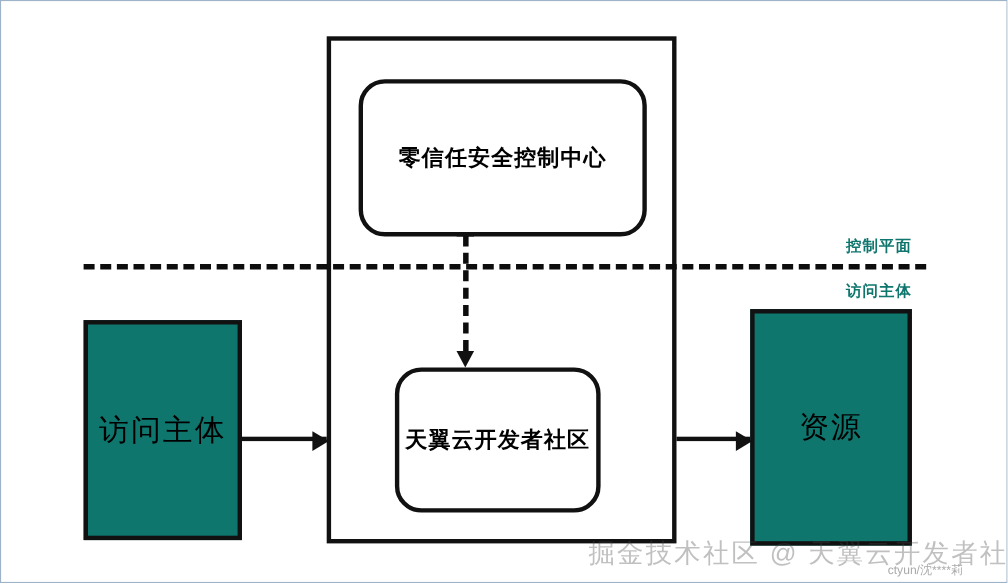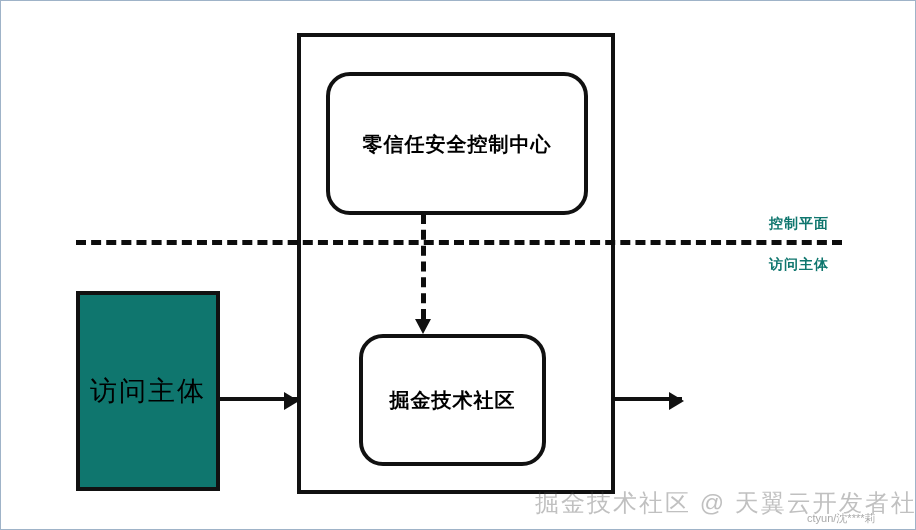--- a/index.html
+++ b/index.html
@@ -157,29 +157,32 @@
 
   <div class="round-box" style="left:325px; top:71px; width:262px; height:143px;">
     <span class="label-mid">零信任安全控制中心</span>
   </div>
 
   <div class="arrowhead-up" style="left:414px; top:199px;"></div>
   <div class="dashed-vline" style="left:420px; top:213px; height:105px;"></div>
   <div class="arrowhead-down" style="left:414px; top:318px;"></div>
 
   <div class="round-box" style="left:358px; top:333px; width:187px; height:132px;">
-    <span class="label-mid">掘金技术社区</span>
+    <span class="label-mid">天翼云开发者社区</span>
   </div>
 
   <div class="rect-box" style="left:75px; top:290px; width:144px; height:200px;">
     <span class="label-big">访问主体</span>
   </div>
 
   <div class="solid-arrow" style="left:219px; top:396px; width:77px;"></div>
 
   <div class="solid-arrow" style="left:614px; top:396px; width:67px;"></div>
 
+  <div class="rect-box" style="left:681px; top:280px; width:147px; height:215px;">
+    <span class="label-big">资源</span>
+  </div>
 
   <div class="watermark-main" style="left:534px; top:486px;">掘金技术社区 @ 天翼云开发者社区</div>
 
   <div class="watermark-sub" style="left:806px; top:510px;">ctyun/沈****莉</div>
 
 </div>
 
 </body></html>

